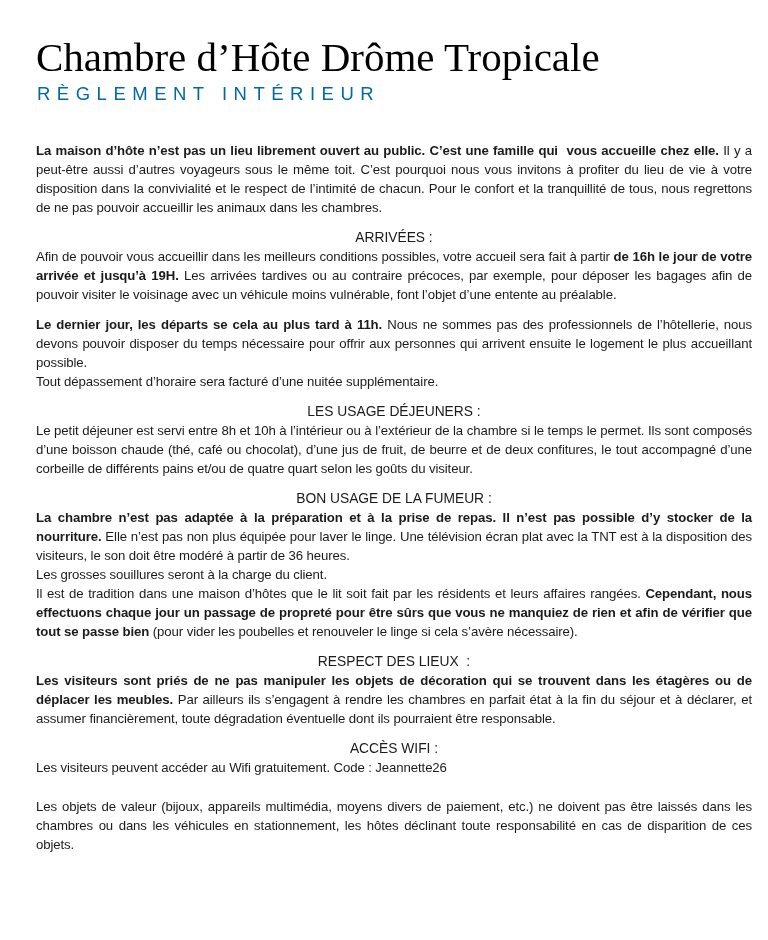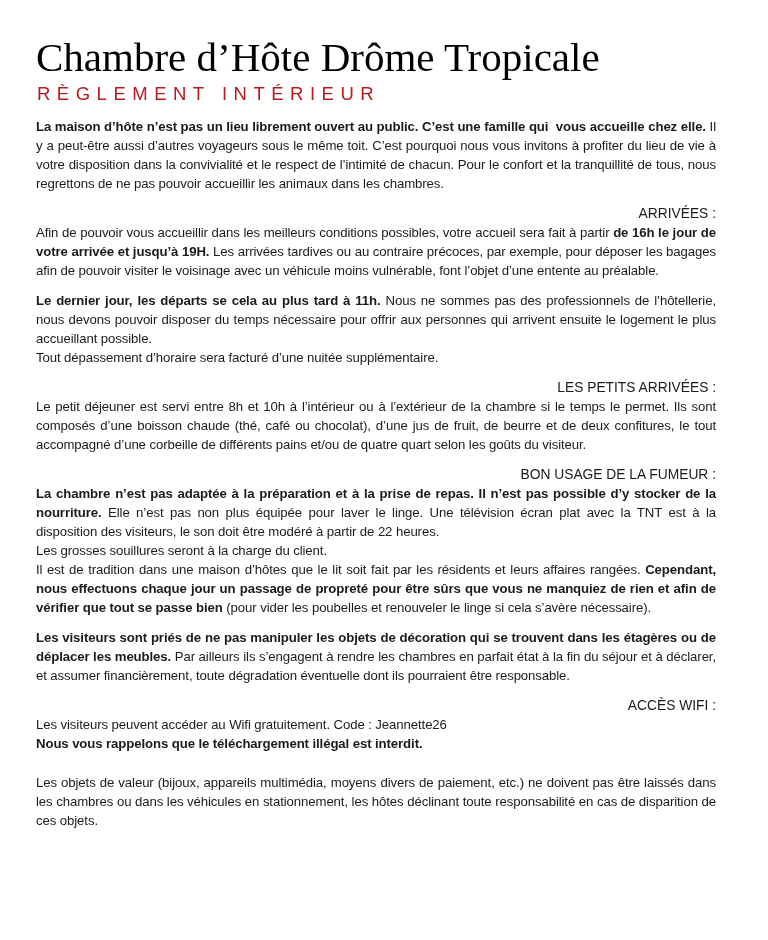--- a/index.html
+++ b/index.html
@@ -6,61 +6,61 @@
   body {
     width: 768px;
     height: 940px;
     background: #ffffff;
     overflow: hidden;
   }
   .page {
     box-sizing: border-box;
     width: 768px;
     height: 940px;
-    padding: 36px 52px 0 36px;
+    padding: 36px 16px 0 36px;
     color: #1b1b1b;
   }
   .title {
     font-family: "Liberation Serif", serif;
     font-size: 41px;
     line-height: 42px;
     font-weight: 400;
     color: #000000;
     margin: 0;
     white-space: nowrap;
   }
   .subtitle {
     font-family: "Liberation Sans", sans-serif;
     font-size: 18.5px;
     line-height: 20px;
     font-weight: 400;
     letter-spacing: 6.5px;
-    color: #b91c1c;
+    color: #0369a1;
     margin: 6px 0 0 1px;
     white-space: nowrap;
   }
   .content {
-    margin-top: 13px;
+    margin-top: 37px;
     font-family: "Liberation Sans", sans-serif;
     font-size: 13.2px;
     line-height: 19px;
     letter-spacing: -0.1px;
     text-align: justify;
     color: #1b1b1b;
   }
   .sec { margin: 0; }
   .sec + .sec { margin-top: 11px; }
   .sec.big-gap { margin-top: 20px; }
   .sec h3 {
     margin: 0;
     font-size: 13.8px;
     font-weight: 400;
     line-height: 19px;
     letter-spacing: 0;
-    text-align: right;
+    text-align: center;
   }
   .sec p { margin: 0; }
   .b { font-weight: 700; }
 </style>
 </head>
 <body style="background: rgb(255, 255, 255);">
 
 <div class="page">
 
   <header>
@@ -78,39 +78,39 @@
       <h3>ARRIVÉES :</h3>
       <p><span>Afin de pouvoir vous accueillir dans les meilleurs conditions possibles, votre accueil sera fait à partir </span><span class="b">de 16h le jour de votre arrivée et jusqu’à 19H.</span><span> Les arrivées tardives ou au contraire précoces, par exemple, pour déposer les bagages afin de pouvoir visiter le voisinage avec un véhicule moins vulnérable, font l’objet d’une entente au préalable.</span></p>
     </section>
 
     <section class="sec">
       <p><span class="b">Le dernier jour, les départs se cela au plus tard à 11h.</span><span> Nous ne sommes pas des professionnels de l’hôtellerie, nous devons pouvoir disposer du temps nécessaire pour offrir aux personnes qui arrivent ensuite le logement le plus accueillant possible.</span></p>
       <p><span>Tout dépassement d’horaire sera facturé d’une nuitée supplémentaire.</span></p>
     </section>
 
     <section class="sec">
-      <h3>LES PETITS ARRIVÉES :</h3>
+      <h3>LES USAGE DÉJEUNERS :</h3>
       <p><span>Le petit déjeuner est servi entre 8h et 10h à l’intérieur ou à l’extérieur de la chambre si le temps le permet. Ils sont composés d’une boisson chaude (thé, café ou chocolat), d’une jus de fruit, de beurre et de deux confitures, le tout accompagné d’une corbeille de différents pains et/ou de quatre quart selon les goûts du visiteur.</span></p>
     </section>
 
     <section class="sec">
       <h3>BON USAGE DE LA FUMEUR :</h3>
-      <p><span class="b">La chambre n’est pas adaptée à la préparation et à la prise de repas. Il n’est pas possible d’y stocker de la nourriture.</span><span> Elle n’est pas non plus équipée pour laver le linge. Une télévision écran plat avec la TNT est à la disposition des visiteurs, le son doit être modéré à partir de 22 heures.</span></p>
+      <p><span class="b">La chambre n’est pas adaptée à la préparation et à la prise de repas. Il n’est pas possible d’y stocker de la nourriture.</span><span> Elle n’est pas non plus équipée pour laver le linge. Une télévision écran plat avec la TNT est à la disposition des visiteurs, le son doit être modéré à partir de 36 heures.</span></p>
       <p><span>Les grosses souillures seront à la charge du client.</span></p>
       <p><span>Il est de tradition dans une maison d’hôtes que le lit soit fait par les résidents et leurs affaires rangées. </span><span class="b">Cependant, nous effectuons chaque jour un passage de propreté pour être sûrs que vous ne manquiez de rien et afin de vérifier que tout se passe bien</span><span> (pour vider les poubelles et renouveler le linge si cela s’avère nécessaire).</span></p>
     </section>
 
     <section class="sec">
+      <h3>RESPECT DES LIEUX &nbsp;:</h3>
       <p><span class="b">Les visiteurs sont priés de ne pas manipuler les objets de décoration qui se trouvent dans les étagères ou de déplacer les meubles.</span><span> Par ailleurs ils s’engagent à rendre les chambres en parfait état à la fin du séjour et à déclarer, et assumer financièrement, toute dégradation éventuelle dont ils pourraient être responsable.</span></p>
     </section>
 
     <section class="sec">
       <h3>ACCÈS WIFI :</h3>
       <p><span>Les visiteurs peuvent accéder au Wifi gratuitement. Code : Jeannette26</span></p>
-      <p><span class="b">Nous vous rappelons que le téléchargement illégal est interdit.</span></p>
     </section>
 
     <section class="sec">
     </section>
 
     <section class="sec big-gap">
       <p><span>Les objets de valeur (bijoux, appareils multimédia, moyens divers de paiement, etc.) ne doivent pas être laissés dans les chambres ou dans les véhicules en stationnement, les hôtes déclinant toute responsabilité en cas de disparition de ces objets.</span></p>
     </section>
 
   </div>

